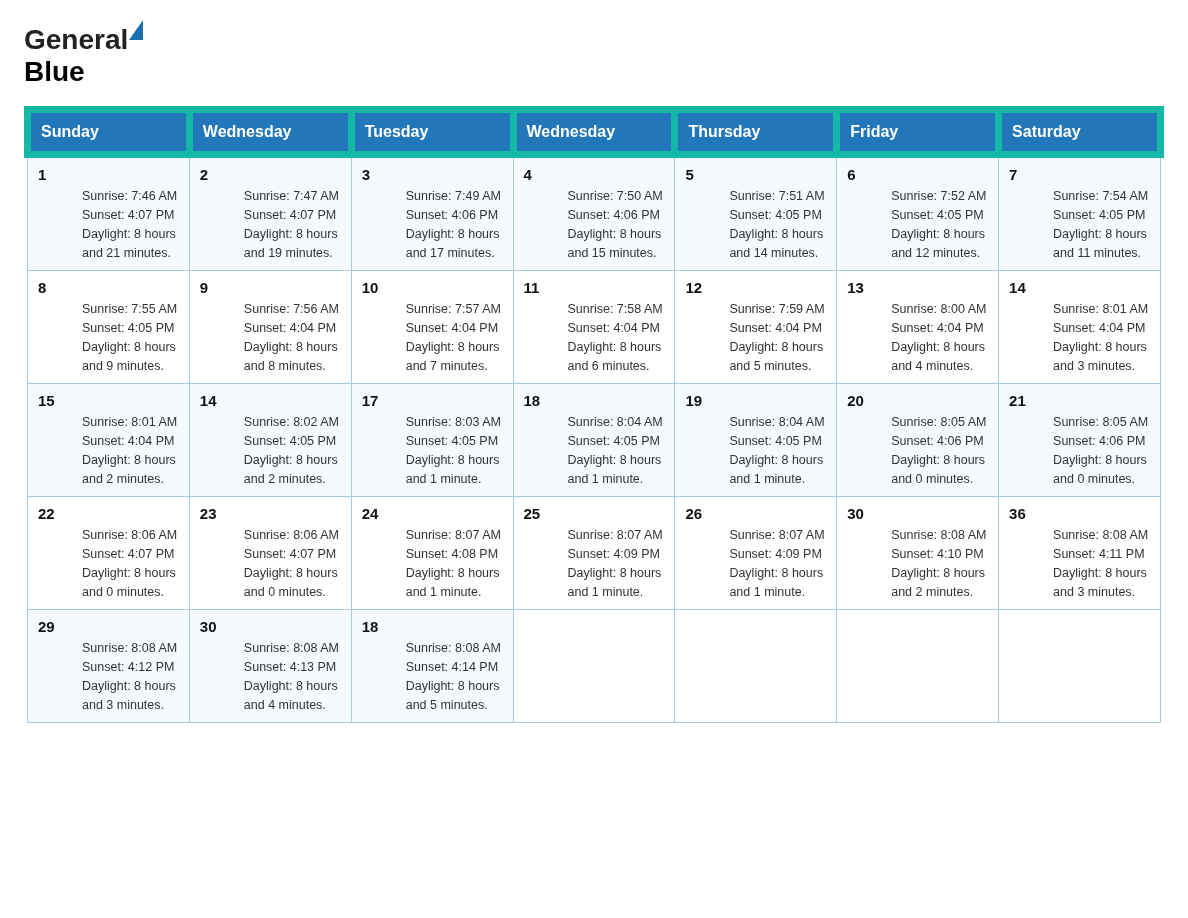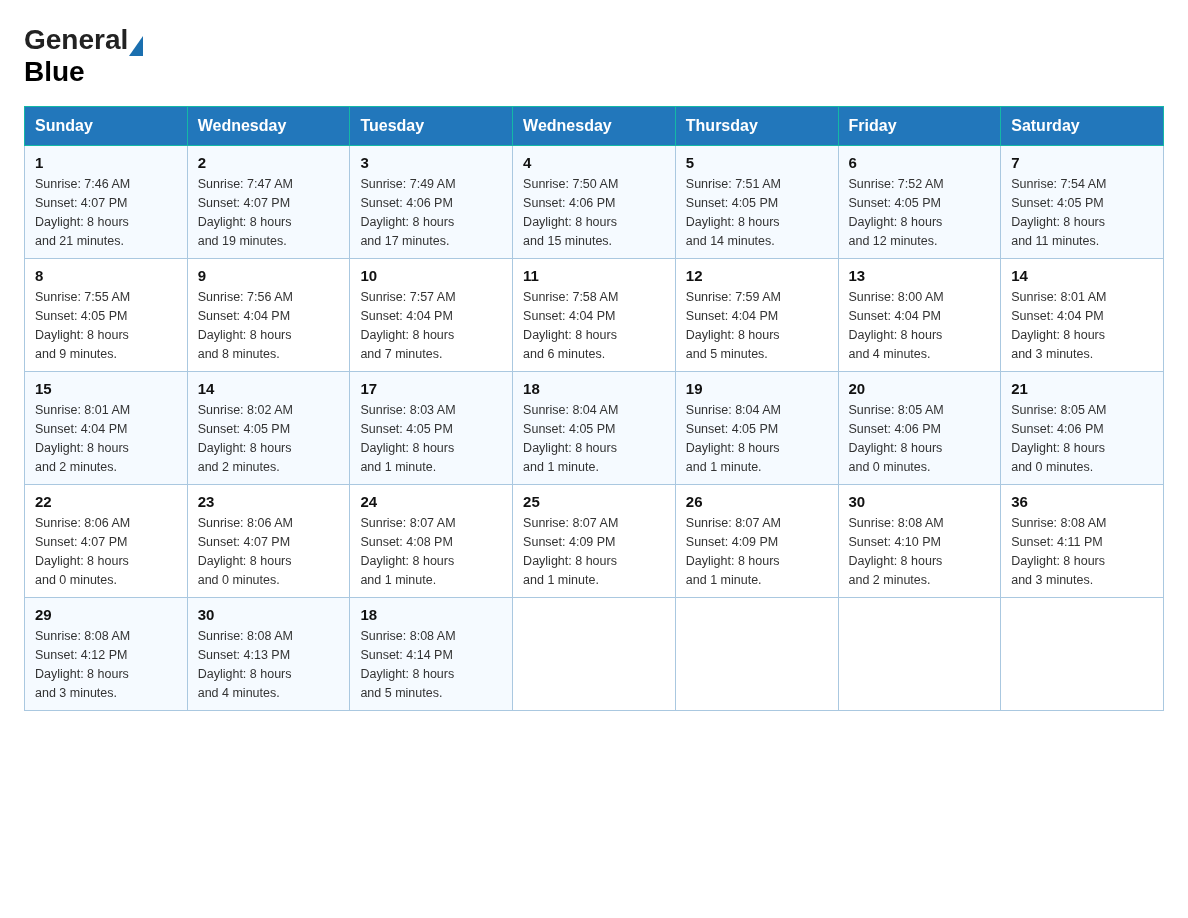--- a/index.html
+++ b/index.html
@@ -34,21 +34,21 @@
       width: 100%;
       border-collapse: collapse;
       table-layout: fixed;
     }
     thead tr th {
       background: #2277bb;
       color: #fff;
       font-size: 16px;
       font-weight: bold;
       padding: 10px 10px;
-      border: 1px solid #14b8a6;
+      border: 7px solid #14b8a6;
       text-align: left;
     }
     tbody tr td {
       border: 1px solid #aac8e0;
       vertical-align: top;
       padding: 8px 10px;
       font-size: 13px;
       color: #222;
       height: 110px;
     }
@@ -61,27 +61,28 @@
     .day-number {
       font-size: 15px;
       font-weight: bold;
       margin-bottom: 4px;
       color: #111;
     }
     .day-info {
       font-size: 12.5px;
       color: #333;
       line-height: 1.5;
+      margin-left: 44px;
     }
     .empty-cell {
       background: #fff !important;
     }
     .logo-row {
       display: flex;
-      align-items: flex-end;
+      align-items: flex-start;
     }
     .logo-text-general {
       font-size: 28px;
       font-weight: bold;
       color: #222;
     }
     .logo-text-triangle {
       display: inline-block;
       width: 0; height: 0;
       border-style: solid;

